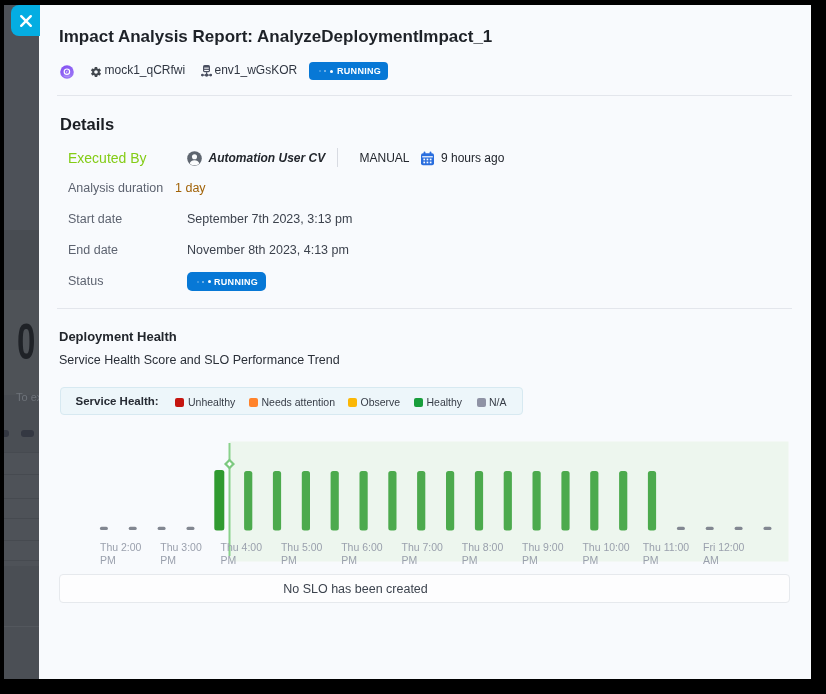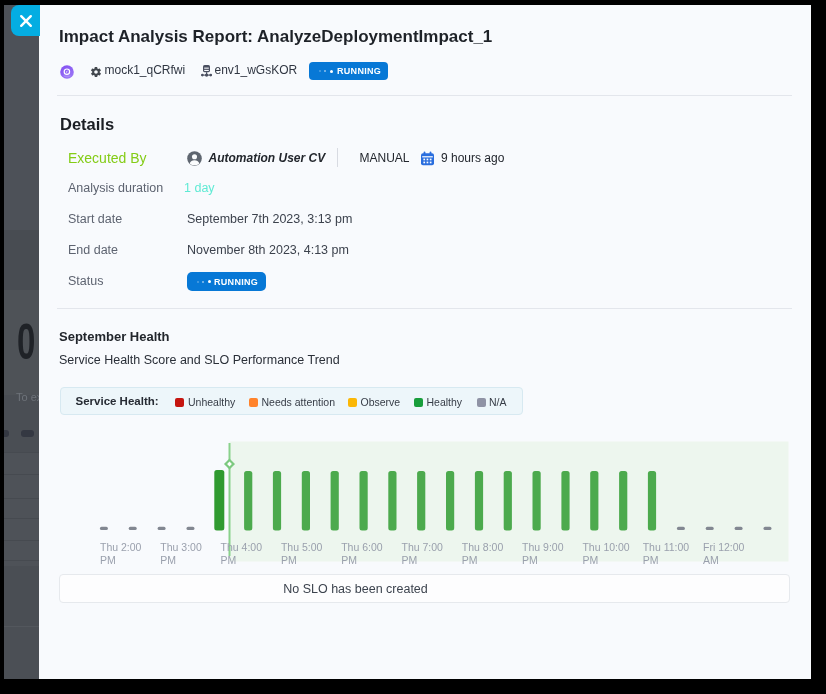--- a/index.html
+++ b/index.html
@@ -99,39 +99,39 @@
       <rect x="6.6" y="7.6" width="1.7" height="1.7"></rect>
       <rect x="9.8" y="7.6" width="1.7" height="1.7"></rect>
       <rect x="3.4" y="10.6" width="1.7" height="1.7"></rect>
       <rect x="6.6" y="10.6" width="1.7" height="1.7"></rect>
       <rect x="9.8" y="10.6" width="1.7" height="1.7"></rect>
     </g>
 </svg>
 <div class="abs" style="left:441px;top:151.8px;font-size:12px;line-height:1;color:#23272e;">9 hours ago</div>
 
 <div class="abs" style="left:68px;top:182.2px;font-size:12.5px;line-height:1;color:#5d6370;">Analysis duration</div>
-<div class="abs" style="left:184px;top:182.2px;font-size:12.5px;line-height:1;color:#5eead4;">1 day</div>
+<div class="abs" style="left:175px;top:182.2px;font-size:12.5px;line-height:1;color:#a16207;">1 day</div>
 
 <div class="abs" style="left:68px;top:213px;font-size:12.5px;line-height:1;color:#5d6370;">Start date</div>
 <div class="abs" style="left:187px;top:213px;font-size:12.5px;line-height:1;color:#3c424d;">September 7th 2023, 3:13 pm</div>
 
 <div class="abs" style="left:68px;top:243.8px;font-size:12.5px;line-height:1;color:#5d6370;">End date</div>
 <div class="abs" style="left:187px;top:243.8px;font-size:12.5px;line-height:1;color:#3c424d;">November 8th 2023, 4:13 pm</div>
 
 <div class="abs" style="left:68px;top:274.6px;font-size:12.5px;line-height:1;color:#5d6370;">Status</div>
 <div class="abs" style="left:187px;top:272px;width:79px;height:19px;background:#0778d6;border-radius:5px;">
   <div class="abs" style="left:10px;top:8.7px;width:2px;height:2px;border-radius:50%;background:rgba(255,255,255,.3);"></div>
   <div class="abs" style="left:15px;top:8.7px;width:2px;height:2px;border-radius:50%;background:rgba(255,255,255,.55);"></div>
   <div class="abs" style="left:20.5px;top:8.2px;width:3px;height:3px;border-radius:50%;background:#fff;"></div>
   <div class="abs" style="left:27px;top:5.5px;font-size:9px;line-height:1;font-weight:700;color:#fff;letter-spacing:.3px;">RUNNING</div>
 </div>
 
 <div class="abs" style="left:57px;top:308px;width:735px;height:1px;background:#e3e6ec;"></div>
 
-<div class="abs" style="left:59px;top:330px;font-size:13px;line-height:1;font-weight:700;color:#22262c;">September Health</div>
+<div class="abs" style="left:59px;top:330px;font-size:13px;line-height:1;font-weight:700;color:#22262c;">Deployment Health</div>
 <div class="abs" style="left:59px;top:354px;font-size:12.5px;line-height:1;color:#2a2f38;">Service Health Score and SLO Performance Trend</div>
 
 <div class="abs" style="left:60px;top:387px;width:461px;height:26px;background:#edf6fa;border:1px solid #d7e9f1;border-radius:4px;"></div>
 <div class="abs" style="left:75.5px;top:395.7px;font-size:11.5px;line-height:1;font-weight:700;color:#262b33;">Service Health:</div>
 <div class="abs" style="left:175px;top:398px;width:9px;height:9px;border-radius:2px;background:#c5150f;"></div>
 <div class="abs" style="left:188px;top:396.9px;font-size:10.5px;line-height:1;color:#363c46;">Unhealthy</div>
 <div class="abs" style="left:248.5px;top:398px;width:9px;height:9px;border-radius:2px;background:#ff832b;"></div>
 <div class="abs" style="left:261.5px;top:396.9px;font-size:10.5px;line-height:1;color:#363c46;">Needs attention</div>
 <div class="abs" style="left:347.5px;top:398px;width:9px;height:9px;border-radius:2px;background:#fbb705;"></div>
 <div class="abs" style="left:360.5px;top:396.9px;font-size:10.5px;line-height:1;color:#363c46;">Observe</div>

